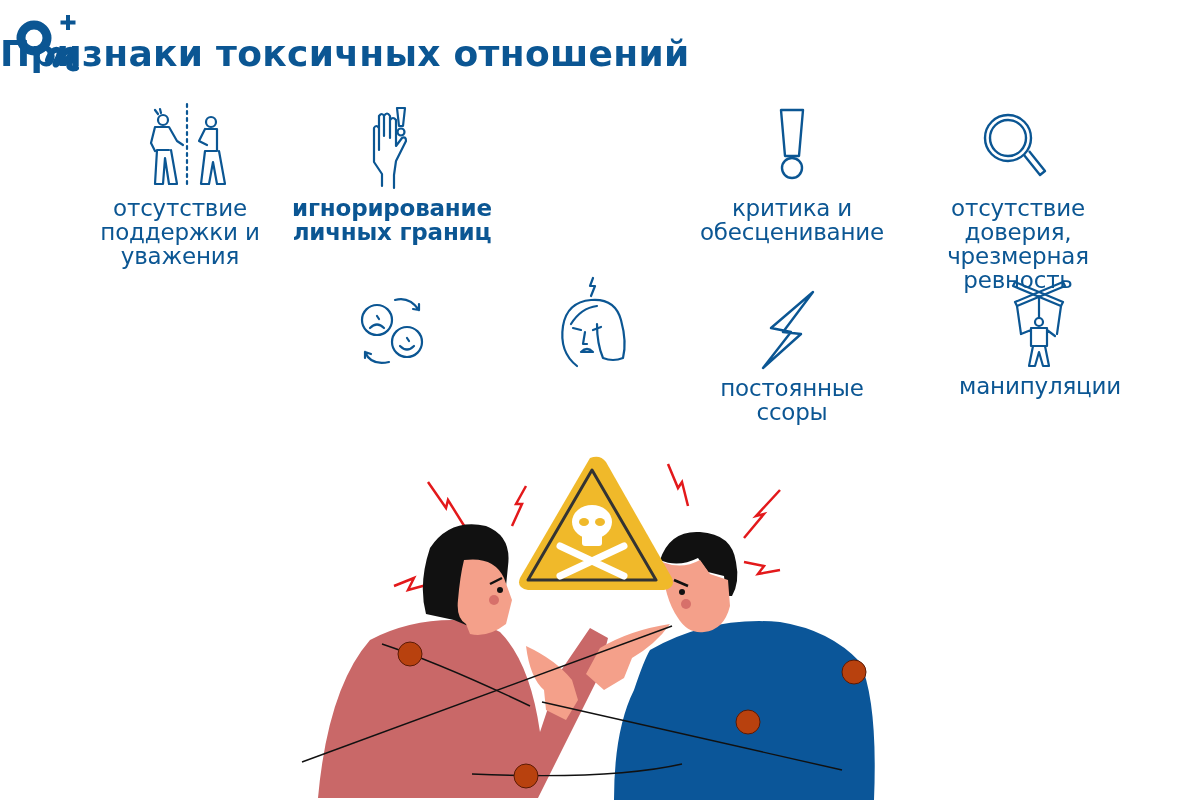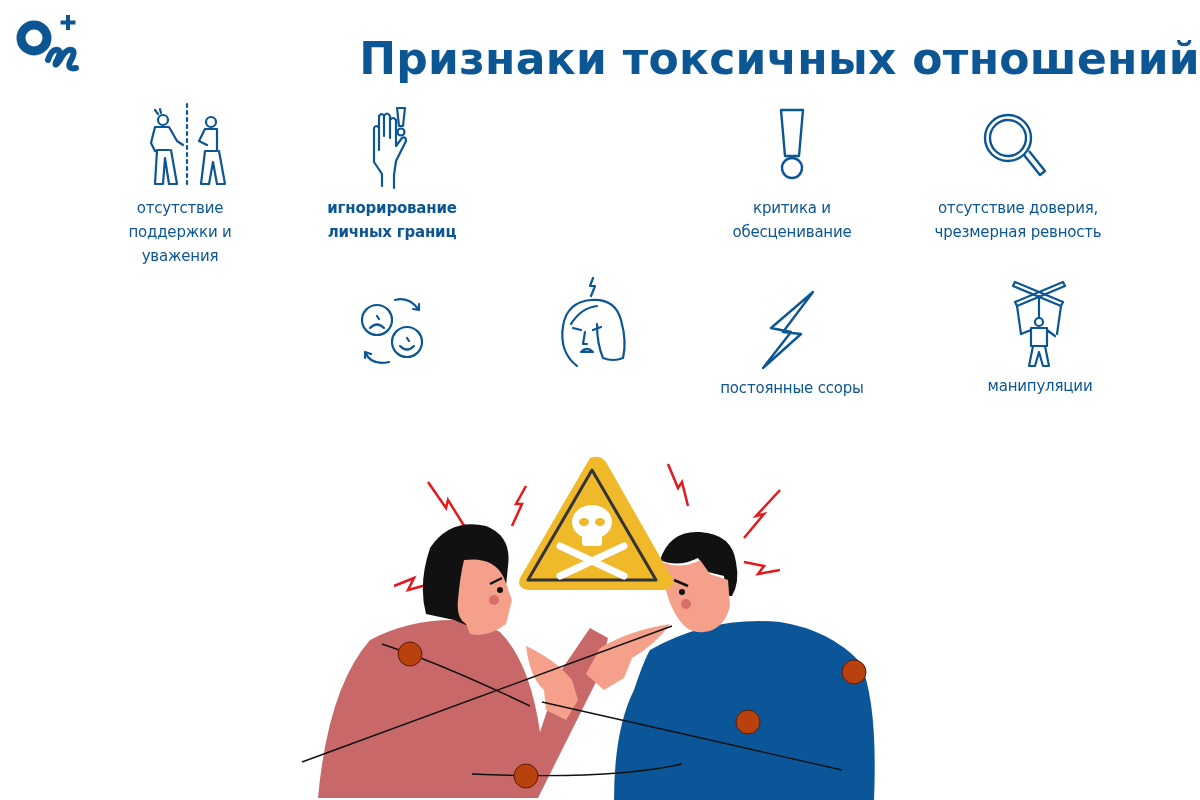--- a/index.html
+++ b/index.html
@@ -3,30 +3,29 @@
 <meta charset="utf-8">
 <style>
   * { box-sizing: border-box; margin: 0; padding: 0; }
   html, body { width: 1200px; height: 800px; background: #ffffff; overflow: hidden; }
   body { position: relative; font-family: "DejaVu Sans", "Liberation Sans", sans-serif; color: #0b5693; }
 
   .logo { position: absolute; left: 14px; top: 10px; width: 70px; height: 65px; }
 
   .title {
     position: absolute; left: 0; right: 0; top: 33px;
-    text-align: right; font-size: 44px; font-weight: bold; color: #0b5693;
+    text-align: left; font-size: 36px; font-weight: bold; color: #0b5693;
     letter-spacing: 0.3px;
-    padding-left: 32px;
   }
 
   .grid { position: absolute; left: 0; top: 0; width: 1200px; height: 470px; }
   .item { position: absolute; width: 200px; text-align: center; }
   .item .icon { display: block; margin: 0 auto; }
   .item .label {
-    display: block; font-size: 15px; line-height: 24px; color: #0b5693;
+    display: block; font-size: 23px; line-height: 24px; color: #0b5693;
     margin-top: 6px; white-space: pre-line; font-family: "DejaVu Sans", sans-serif;
     letter-spacing: -0.2px;
   }
 
   .illustration { position: absolute; left: 290px; top: 450px; width: 650px; height: 350px; }
 </style>
 </head>
 <body>
 
 <svg class="logo" viewBox="0 0 70 65">

